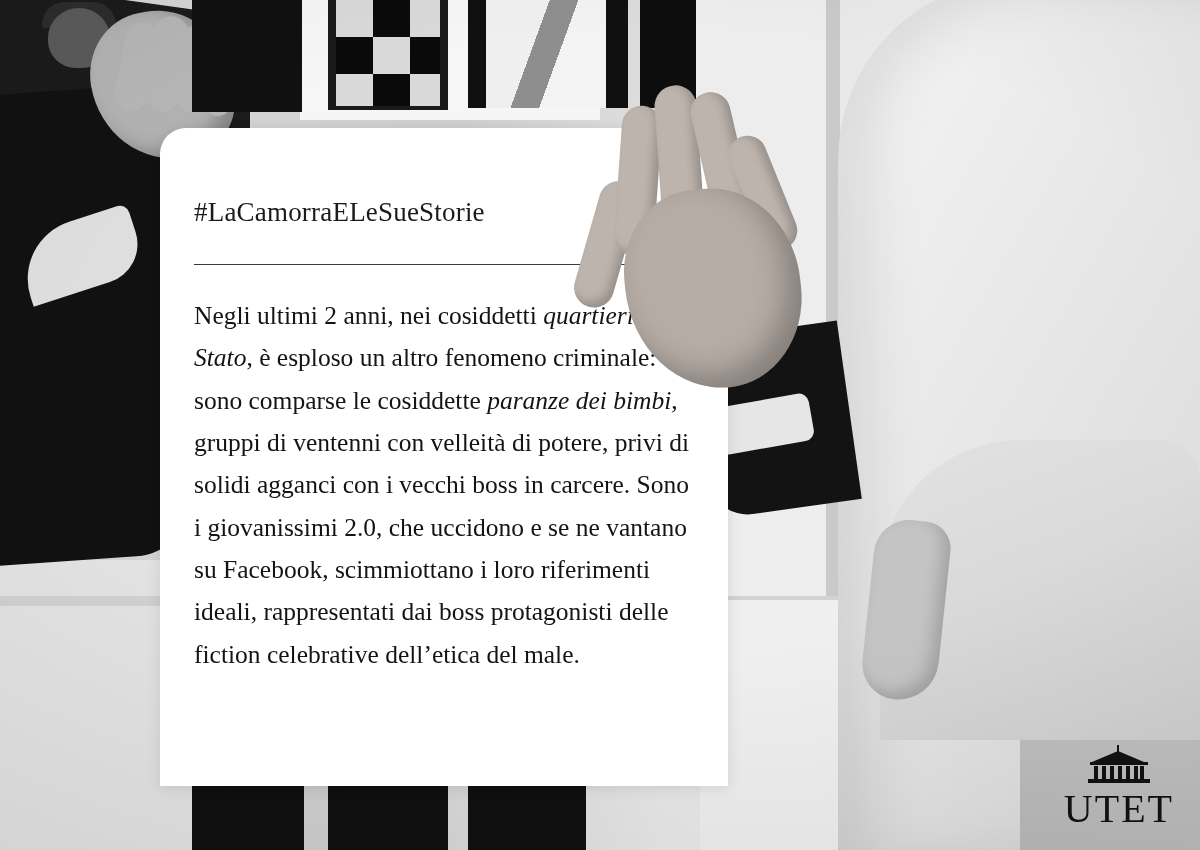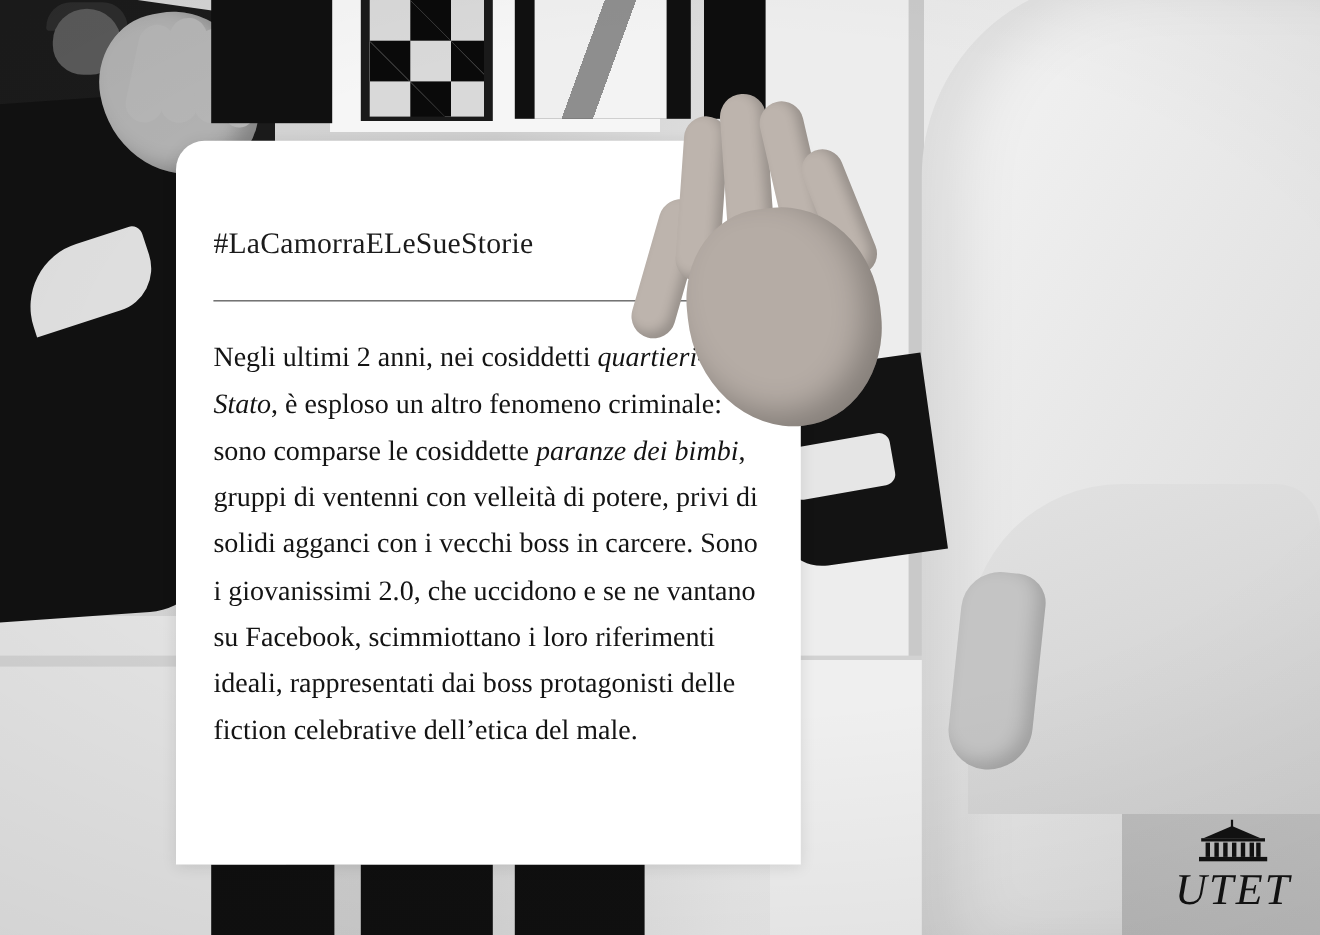--- a/index.html
+++ b/index.html
@@ -219,21 +219,22 @@
     position: absolute;
     left: 160px;
     top: 128px;
     width: 568px;
     height: 658px;
     background: #ffffff;
     border-radius: 26px 0 0 0;
     box-shadow: 0 2px 14px rgba(0,0,0,.10);
   }
   .card-inner {
-    padding: 78px 36px 0 34px;
+    padding: 38px 36px 0 34px;
+    margin-top: 31px;
   }
   .hashtag {
     font-size: 27px;
     color: #1b1b1b;
     letter-spacing: .2px;
     white-space: nowrap;
   }
   .rule {
     margin: 36px 0 30px 0;
     height: 1px;
@@ -247,21 +248,20 @@
   }
   .quote em { font-style: italic; }
 
   
   .logo {
     position: absolute;
     right: 26px;
     bottom: 18px;
     text-align: center;
     color: #111;
-    font-style: italic;
   }
   .logo .mark { display:block; line-height: 0; }
   .logo .word {
     font-family: "Liberation Serif", serif;
     font-size: 40px;
     letter-spacing: 2px;
     font-weight: 400;
     margin-top: 2px;
   }
 </style>

